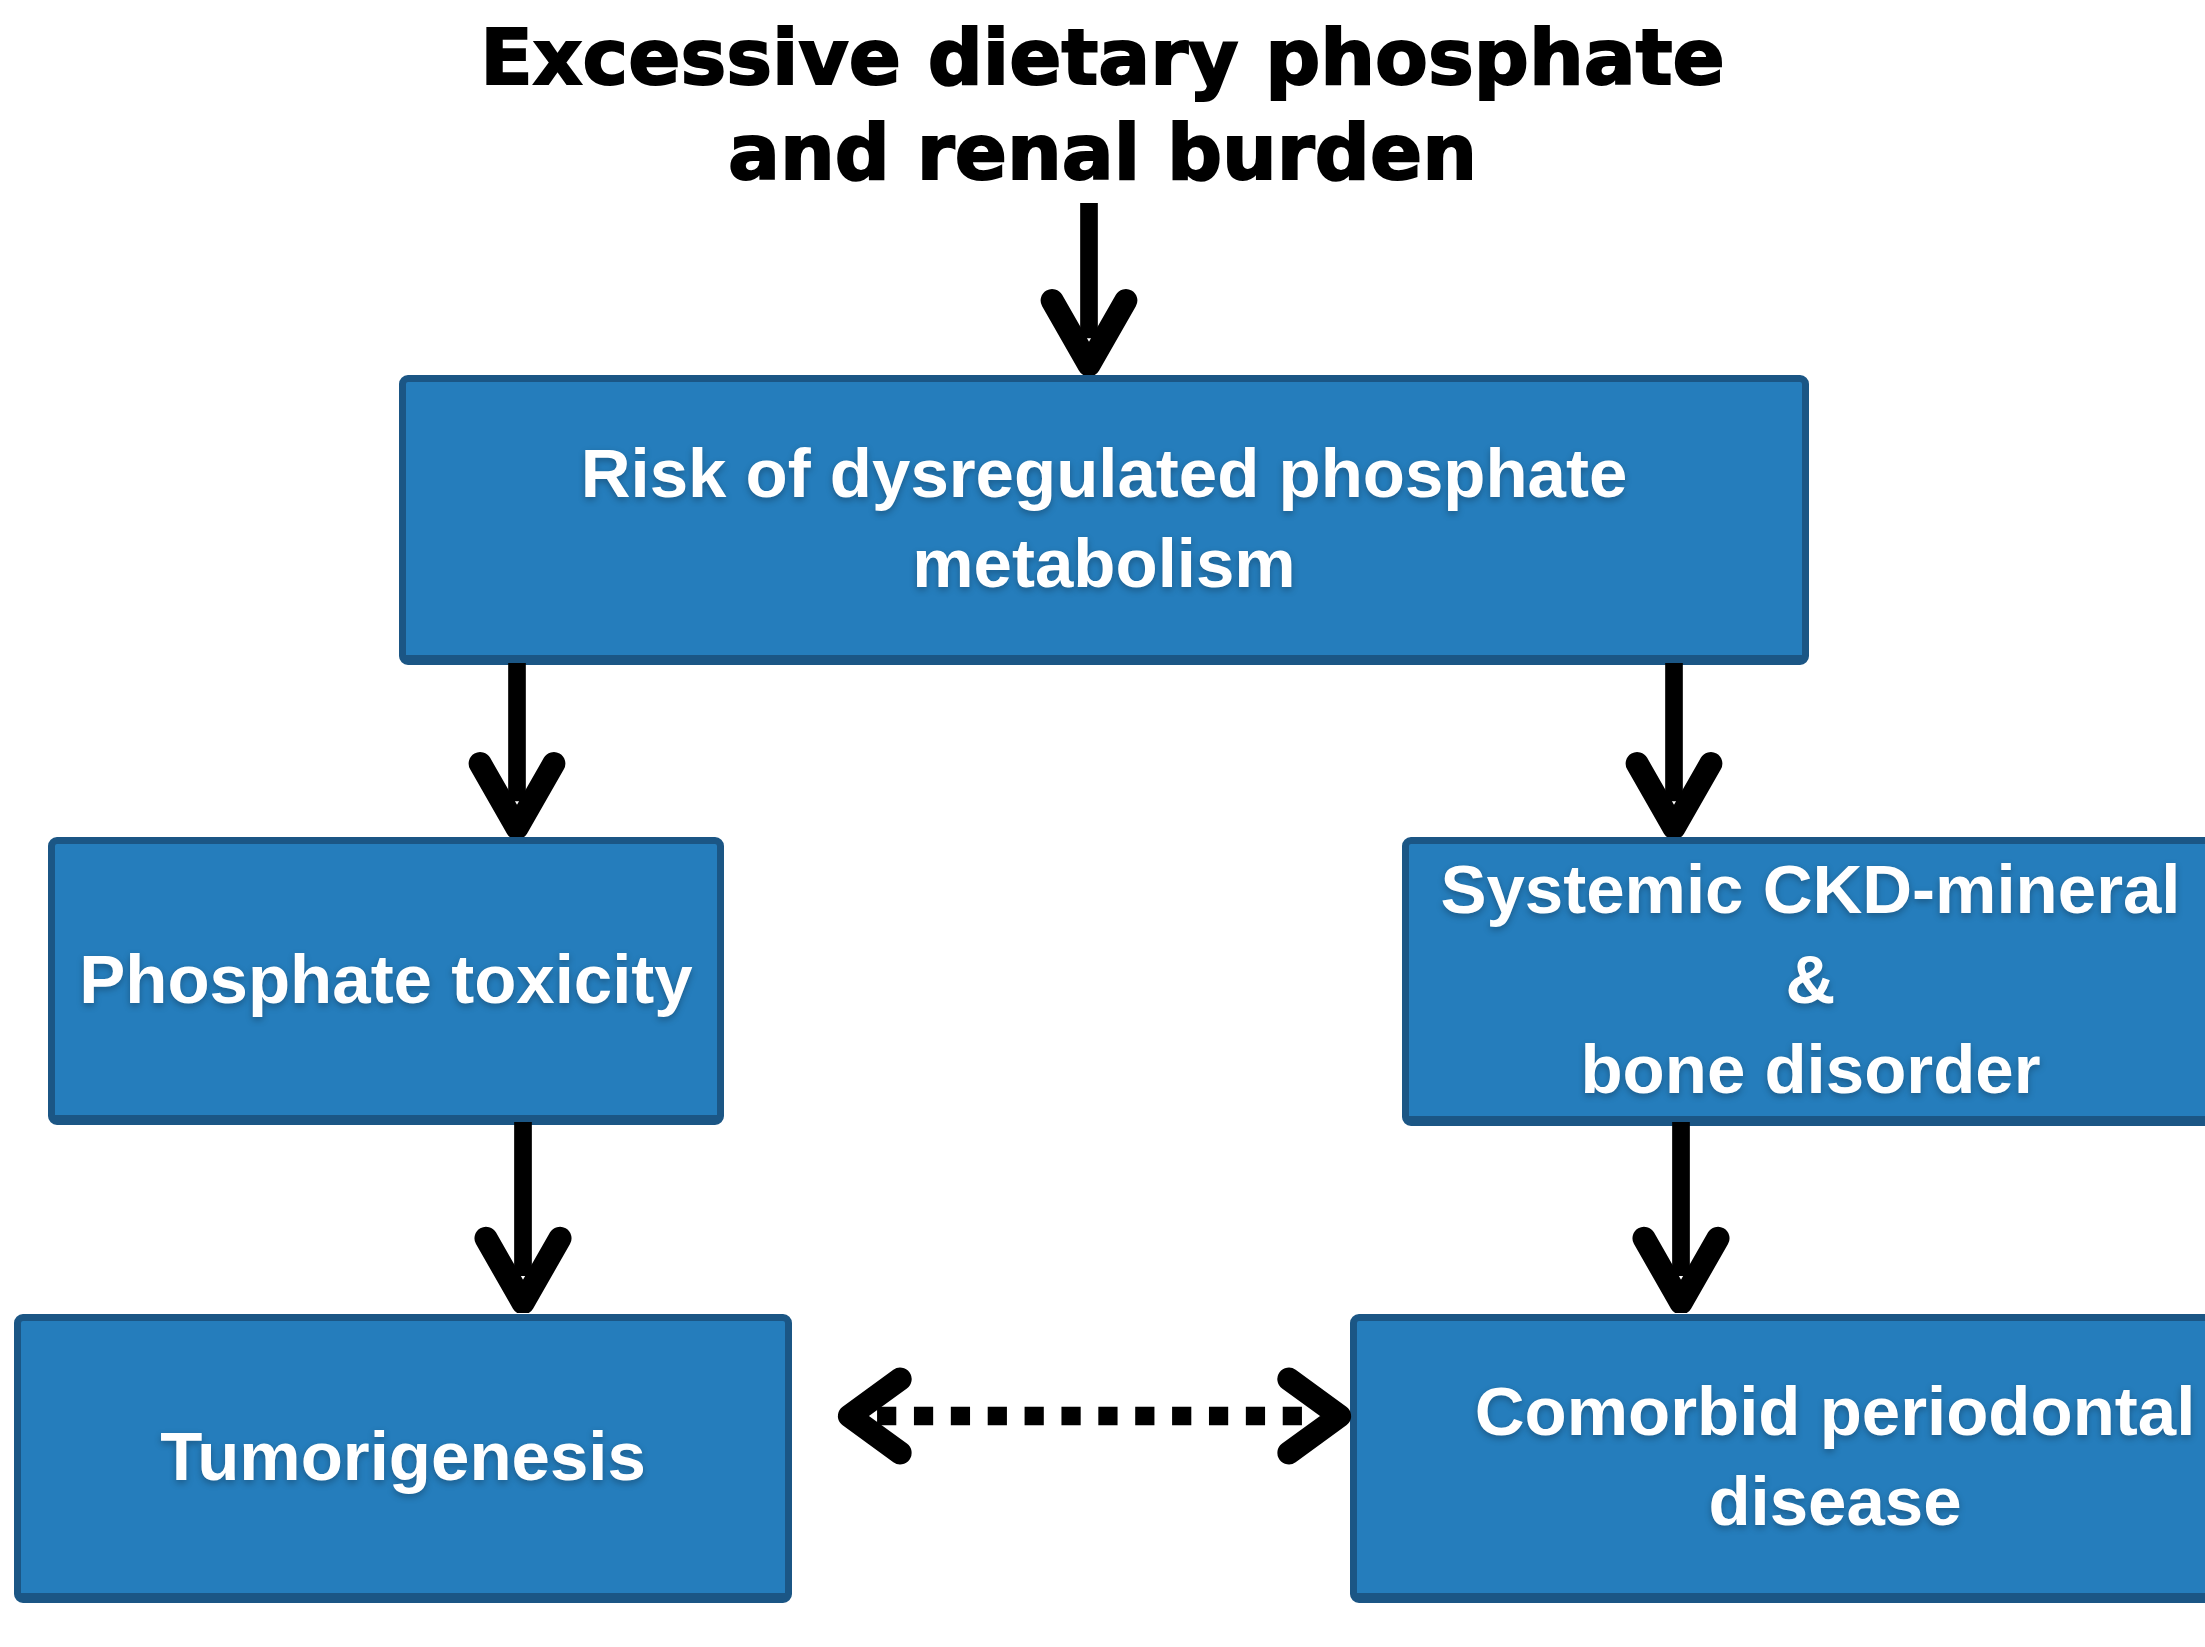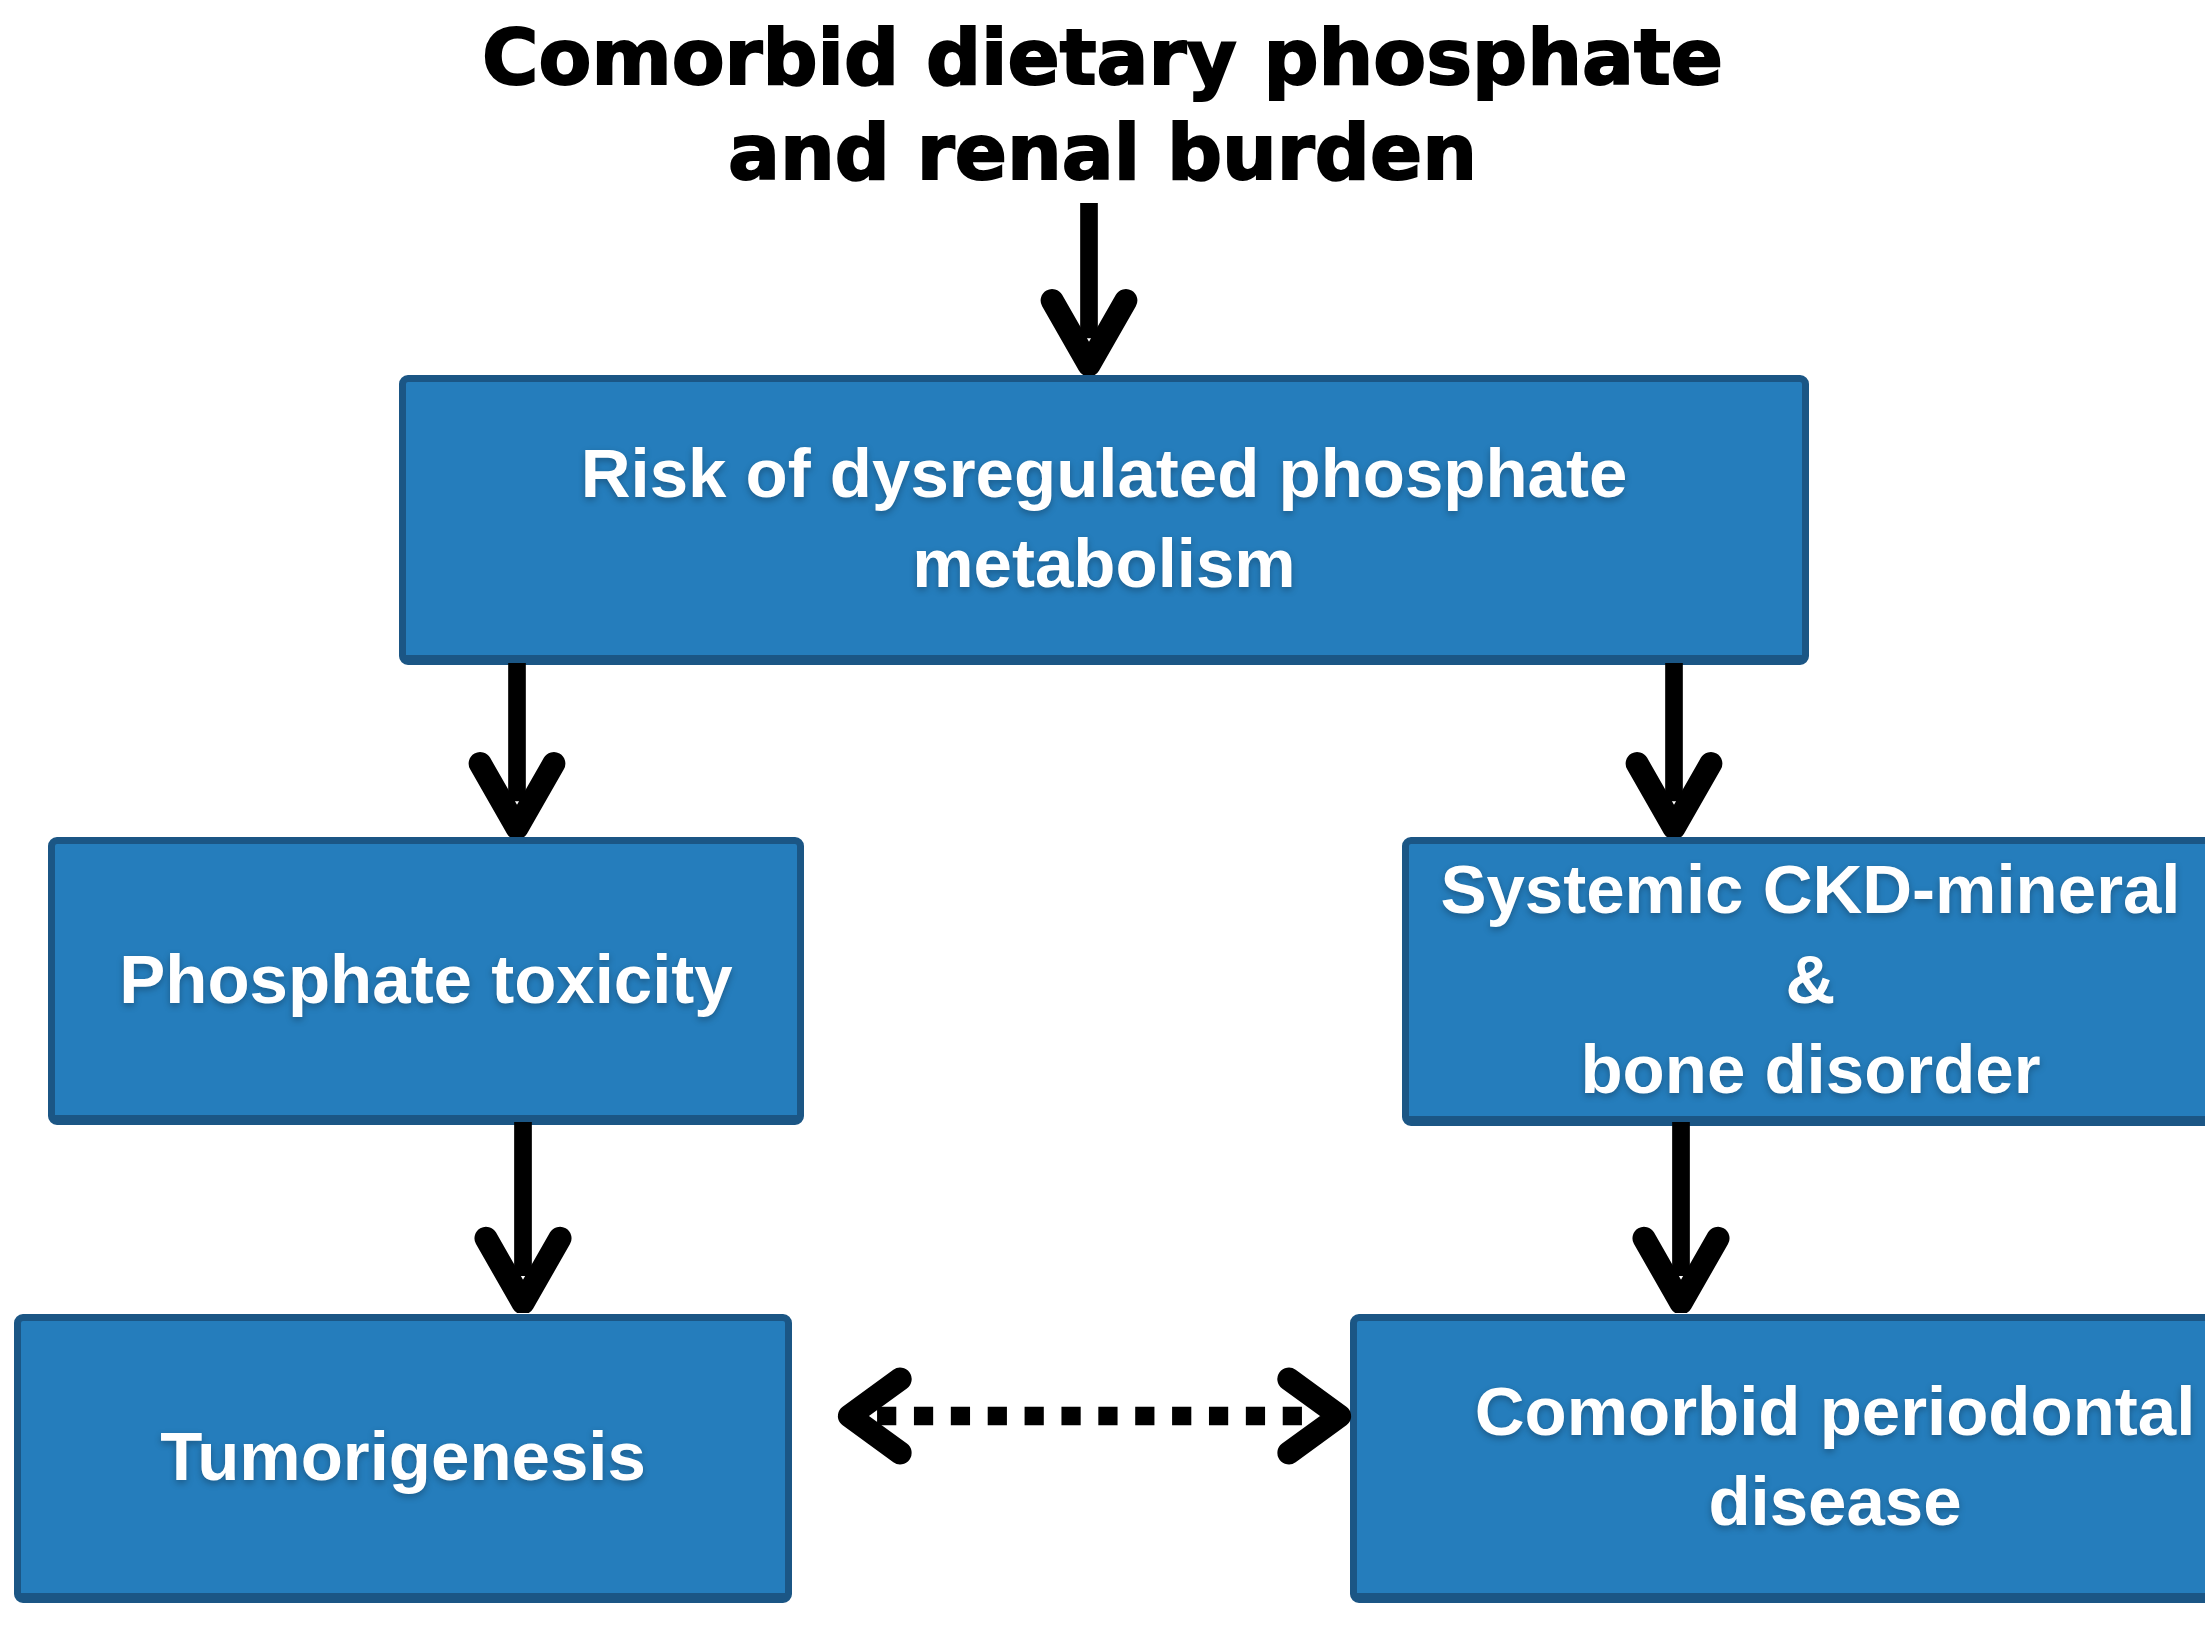--- a/index.html
+++ b/index.html
@@ -36,21 +36,21 @@
     border-bottom-width: 10px;
     border-radius: 9px;
     color: var(--box-text, #ffffff);
     font-weight: bold;
     font-size: 69px;
     line-height: 1.3;
     white-space: pre-line;
     text-shadow: 0 3.1px 7.7px rgba(0,0,0,0.28);
   }
   .box-risk          { left: 399px;  top: 375px;  width: 1410px; height: 290px; }
-  .box-phos-tox      { left: 48px;   top: 837px; width: 756px; height: 288px; align-items: center; }
+  .box-phos-tox      { left: 48px;   top: 837px; width: 676px; height: 288px; align-items: center; }
   .box-ckd           { left: 1402px; top: 837px; width: 817px; height: 289px; }
   .box-tumor         { left: 14px;   top: 1314px; width: 778px; height: 289px; }
   .box-perio         { left: 1350px; top: 1314px; width: 970px; height: 289px; }
 
   .arrow { position: absolute; }
   .arrow svg { display: block; }
   .ar { stroke: var(--arrow, #000000); fill: none; }
   .stem { stroke-width: 23px; stroke-linecap: butt; }
   .head { stroke-width: 30px; stroke-linecap: round; stroke-linejoin: round; }
   .dash-stem { stroke-width: 24px; stroke-linecap: butt; stroke-dasharray: 25 23; }
@@ -60,21 +60,21 @@
   .arrow-c { left: 1620px; top: 663px; }
   .arrow-d { left: 469px;  top: 1122px; }
   .arrow-e { left: 1627px; top: 1122px; }
   .arrow-dashed { left: 829px; top: 1353px; }
 </style>
 </head>
 <body>
 
 <div class="canvas">
 
-  <div class="title">Comorbid dietary phosphate
+  <div class="title">Excessive dietary phosphate
 and renal burden</div>
 
   <div class="arrow arrow-a">
     <svg width="108" height="172" viewBox="0 0 140 224">
       <line class="ar stem" x1="70" y1="0" x2="70" y2="176"></line>
       <path class="ar head" d="M22 127 L70 211 L118 127"></path>
     </svg>
   </div>
 
   <div class="box box-risk">

